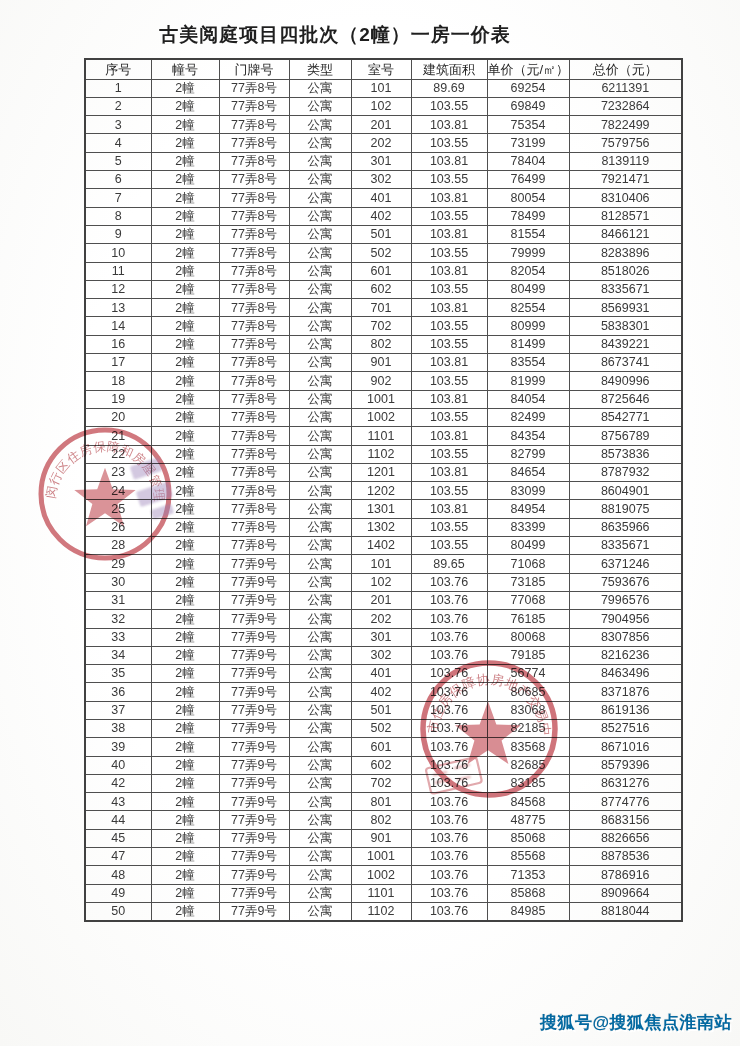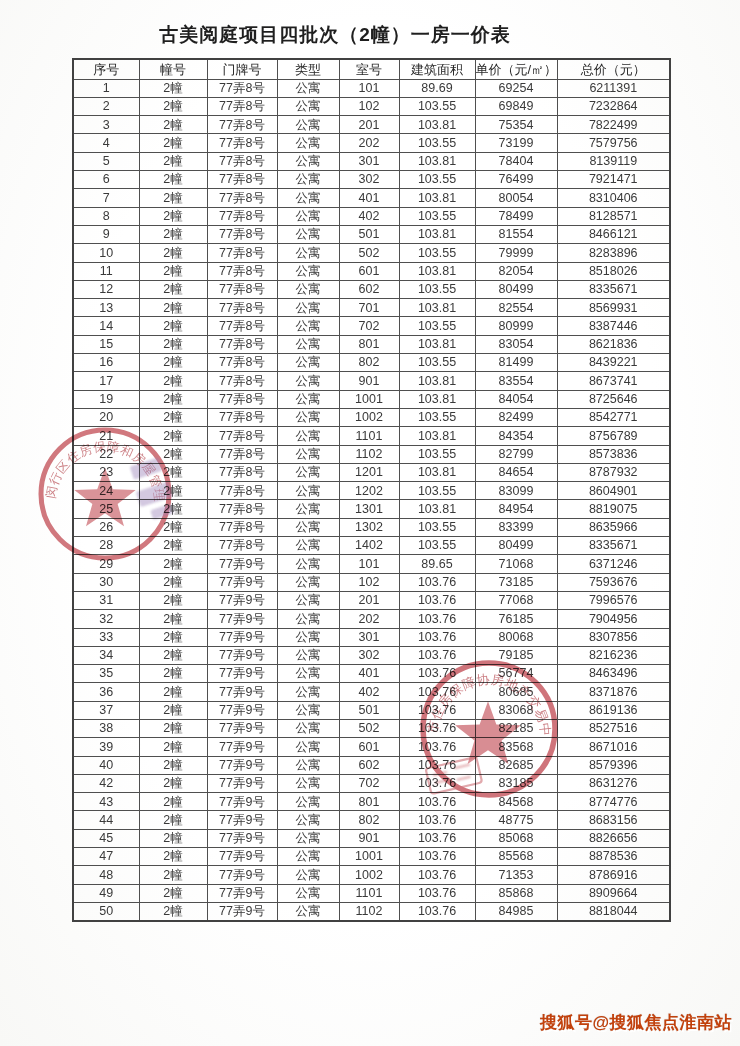--- a/index.html
+++ b/index.html
@@ -7,35 +7,35 @@
     width:740px;height:1046px;position:relative;overflow:hidden;
     background:radial-gradient(ellipse at 50% 45%, #ffffff 55%, #f8f8f6 100%);
     font-family:"Liberation Sans","DejaVu Sans",sans-serif;
   }
   .page{position:absolute;inset:0;padding-left:20px;}
   .doc-title{
     position:absolute;top:22px;left:0;right:70px;text-align:center;
     font-size:19px;font-weight:bold;color:#1f1f1f;letter-spacing:1px;
   }
   table.price-table{
-    position:absolute;left:72px;top:58px;width:597px;
+    position:absolute;left:84px;top:58px;width:597px;
     border-collapse:collapse;table-layout:fixed;
     font-size:12.5px;color:#3a3a3a;
     border:2px solid #414141;
   }
   .price-table th,.price-table td{
     border:1px solid #4f4f4f;text-align:center;vertical-align:middle;
     padding:0;height:17.3px;line-height:1;overflow:hidden;white-space:nowrap;
     font-weight:normal;
   }
   .price-table thead th{height:18.6px;font-size:13px;color:#272727;}
   .stamp{position:absolute;mix-blend-mode:multiply;filter:blur(0.6px);}
   .watermark{
     position:absolute;right:8px;bottom:12px;
-    font-size:17px;font-weight:bold;color:#c2410c;letter-spacing:0.5px;
+    font-size:17px;font-weight:bold;color:#0369a1;letter-spacing:0.5px;
     text-shadow:1.5px 1.5px 0 rgba(255,255,255,0.95),
                 -0.5px -0.5px 0 rgba(255,255,255,0.4),
                 0 0 1px rgba(40,40,40,0.35);
     filter:blur(0.2px);
     margin-left:27px;
   }
   svg text{font-family:"Liberation Sans","DejaVu Sans",sans-serif;}
 </style>
 </head>
 <body>
@@ -199,51 +199,51 @@
           <td>8569931</td>
         </tr>
         <tr>
           <td>14</td>
           <td>2幢</td>
           <td>77弄8号</td>
           <td>公寓</td>
           <td>702</td>
           <td>103.55</td>
           <td>80999</td>
-          <td>8387446</td>
-        </tr>
-        <tr>
-          <td>15</td>
-          <td>2幢</td>
-          <td>77弄8号</td>
-          <td>公寓</td>
-          <td>801</td>
-          <td>103.81</td>
-          <td>83054</td>
-          <td>8621836</td>
+          <td>5838301</td>
         </tr>
         <tr>
           <td>16</td>
           <td>2幢</td>
           <td>77弄8号</td>
           <td>公寓</td>
           <td>802</td>
           <td>103.55</td>
           <td>81499</td>
           <td>8439221</td>
         </tr>
         <tr>
           <td>17</td>
           <td>2幢</td>
           <td>77弄8号</td>
           <td>公寓</td>
           <td>901</td>
           <td>103.81</td>
           <td>83554</td>
           <td>8673741</td>
+        </tr>
+        <tr>
+          <td>18</td>
+          <td>2幢</td>
+          <td>77弄8号</td>
+          <td>公寓</td>
+          <td>902</td>
+          <td>103.55</td>
+          <td>81999</td>
+          <td>8490996</td>
         </tr>
         <tr>
           <td>19</td>
           <td>2幢</td>
           <td>77弄8号</td>
           <td>公寓</td>
           <td>1001</td>
           <td>103.81</td>
           <td>84054</td>
           <td>8725646</td>

